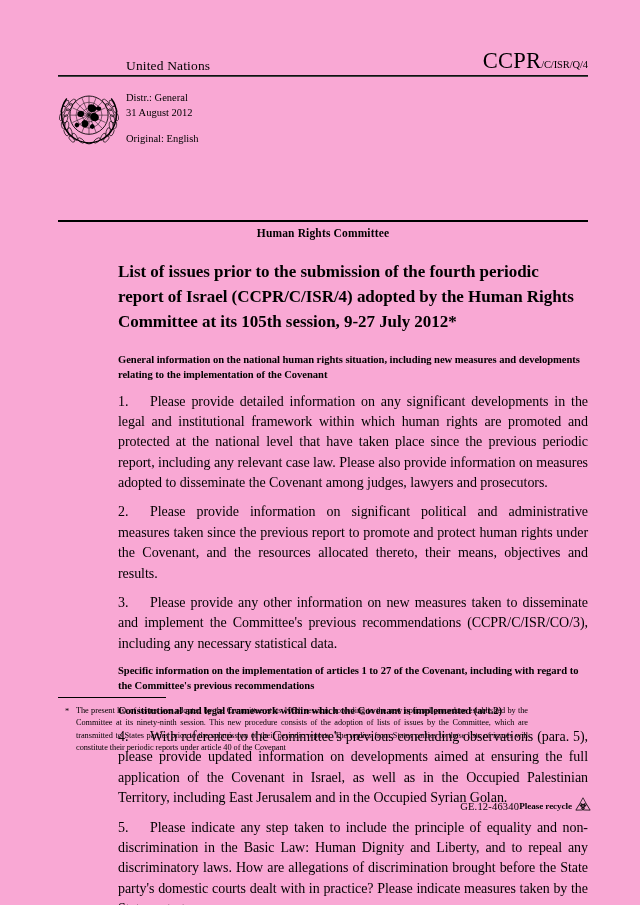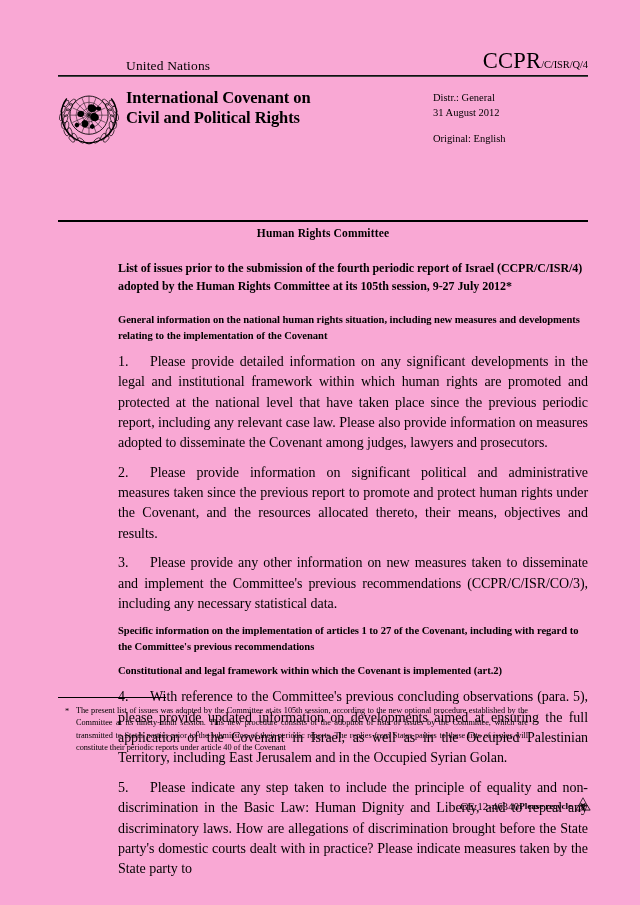--- a/index.html
+++ b/index.html
@@ -116,21 +116,21 @@
   }
 
   
   .content {
     position: absolute;
     left: 118px;
     top: 260px;
     width: 470px;
   }
   .doc-title {
-    font-size: 12px;
+    font-size: 17px;
     font-weight: bold;
     line-height: 1.47;
     letter-spacing: -0.05px;
     margin-bottom: 17px;
   }
   .doc-title .star { font-weight: bold; }
 
   h2.section-head {
     font-size: 10.6px;
     font-weight: bold;
@@ -287,26 +287,20 @@
             <path d="M33 38 q6 -3 9 2 q1 5 -4 7 q-6 1 -7 -4 q0 -4 2 -5 z"></path>
             <path d="M57 40 q8 1 9 7 q0 6 -6 7 q-7 0 -8 -6 q0 -6 5 -8 z"></path>
             <path d="M42 52 q6 0 7 5 q0 6 -5 7 q-6 0 -6 -6 q0 -5 4 -6 z"></path>
             <path d="M64 30 q5 -1 6 3 q0 4 -4 4 q-5 0 -5 -4 q0 -2 3 -3 z"></path>
             <path d="M30 56 q5 1 4 5 q-2 4 -6 2 q-3 -3 0 -6 z"></path>
             <path d="M55 58 q5 2 4 6 q-3 4 -7 1 q-2 -4 3 -7 z"></path>
           </g>
         </svg>
       </div>
 
-      <div class="title-cell">
-        <div class="covenant-title">
-          <div>International Covenant on</div>
-          <div>Civil and Political Rights</div>
-        </div>
-      </div>
 
       <div class="distr-cell">
         <div>Distr.: General</div>
         <div>31 August 2012</div>
         <div class="distr-gap"></div>
         <div>Original: English</div>
       </div>
 
     </div>
   </div>

